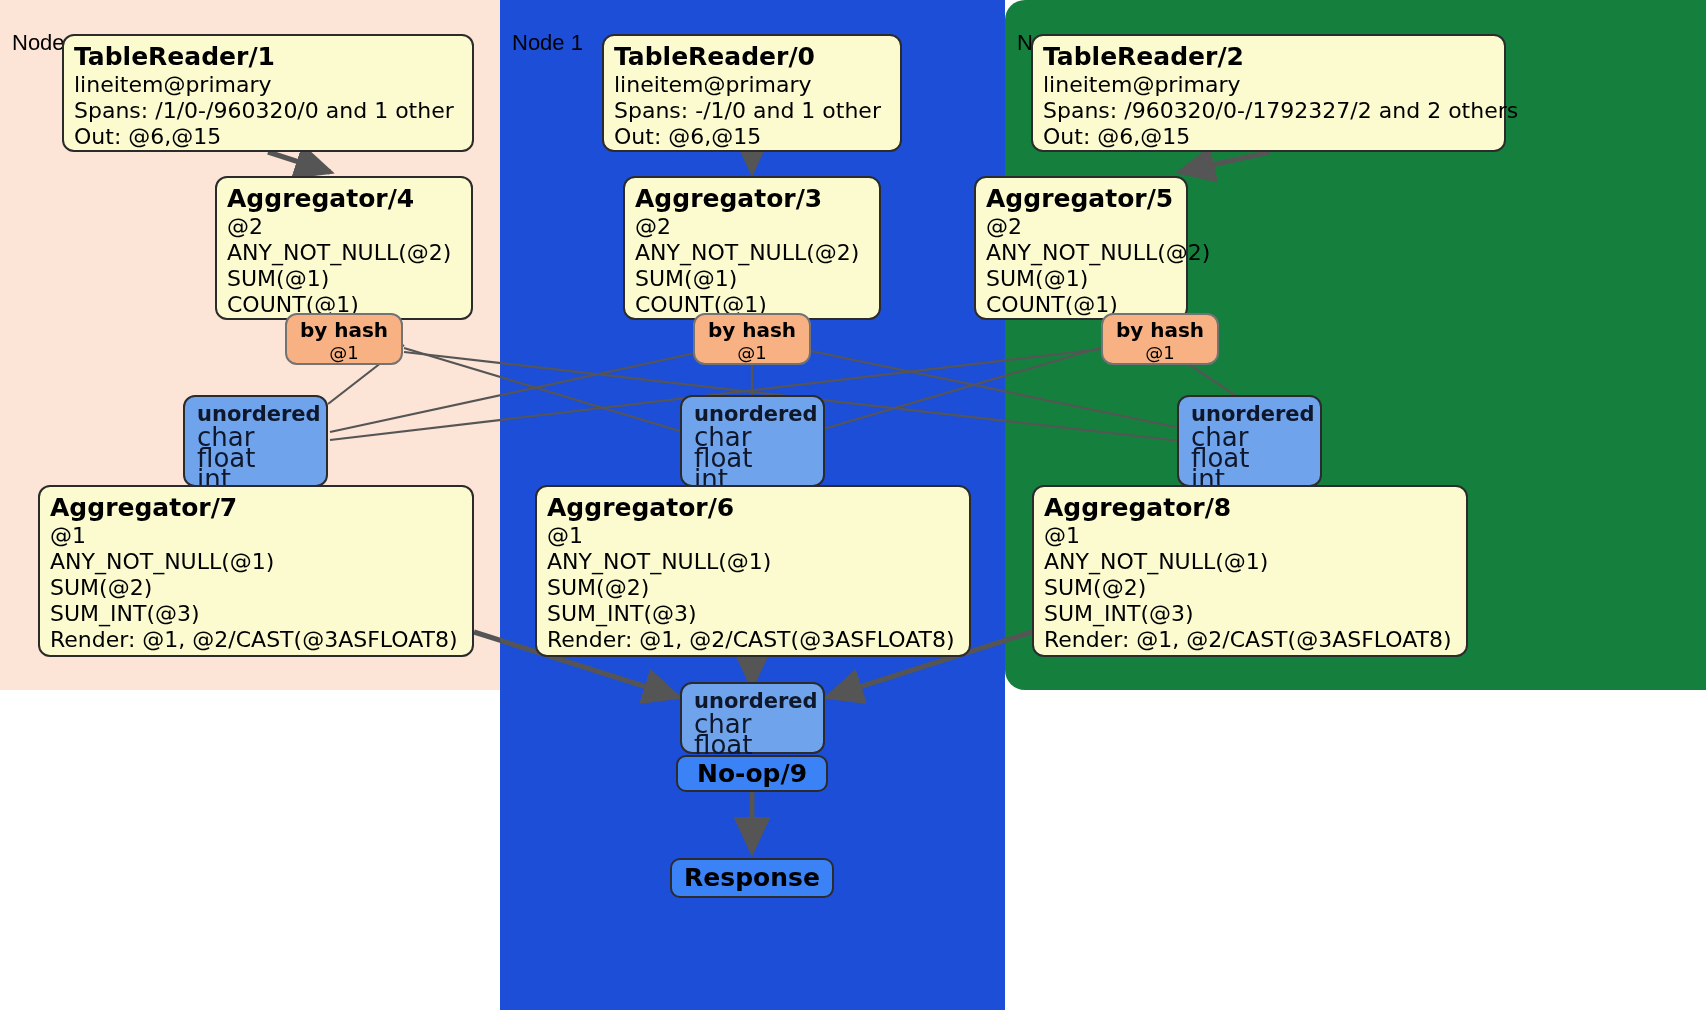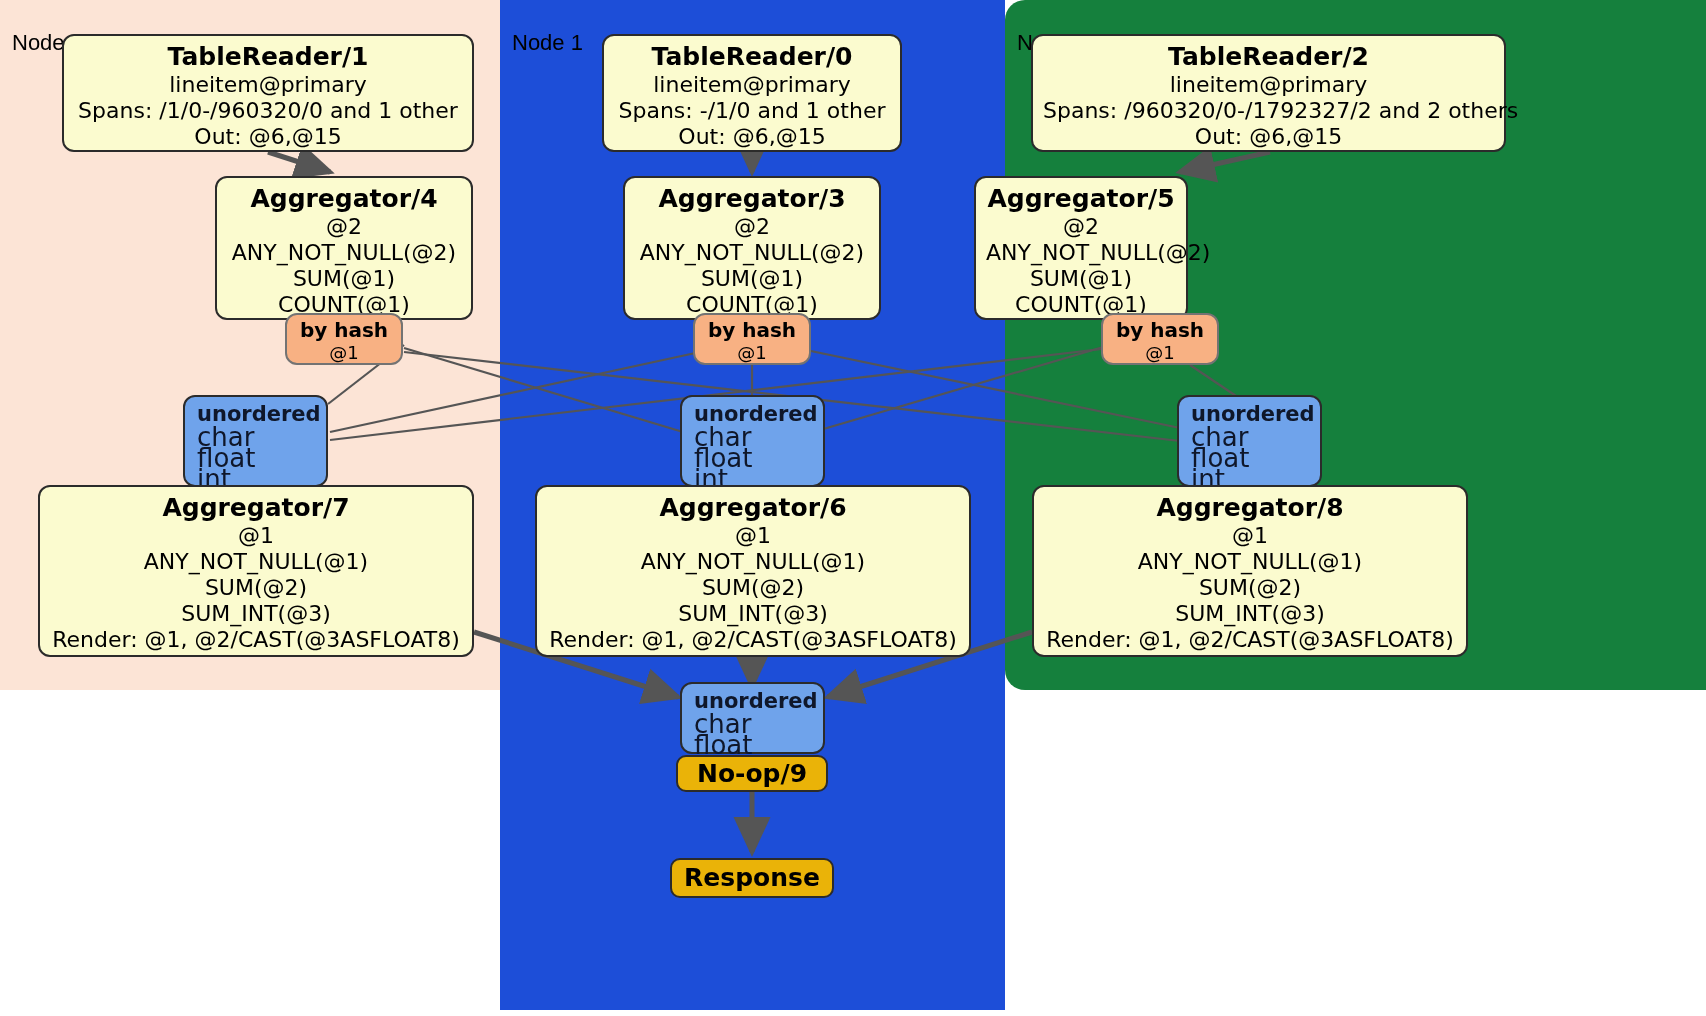--- a/index.html
+++ b/index.html
@@ -42,21 +42,20 @@
     height: 1016px;
     pointer-events: none;
   }
   
   .proc {
     position: absolute;
     box-sizing: border-box;
     background: #fbfbcf;
     border: 2px solid #2b2b2b;
     border-radius: 12px;
-    text-align: center;
     padding: 6px 10px 8px 10px;
     color: #000000;
     white-space: nowrap;
   }
   .proc .title {
     font-weight: bold;
     font-size: 25px;
     line-height: 30px;
     letter-spacing: 0px;
   }
@@ -101,21 +100,21 @@
     font-size: 21px;
     line-height: 25px;
   }
   .sync .line {
     font-size: 26px;
     line-height: 21px;
   }
   .small-box {
     position: absolute;
     box-sizing: border-box;
-    background: #eab308;
+    background: #3b82f6;
     border: 2px solid #2b2b2b;
     border-radius: 10px;
     text-align: center;
     color: #000000;
     white-space: nowrap;
     display: flex;
     align-items: center;
     justify-content: center;
   }
   .small-box .title {

